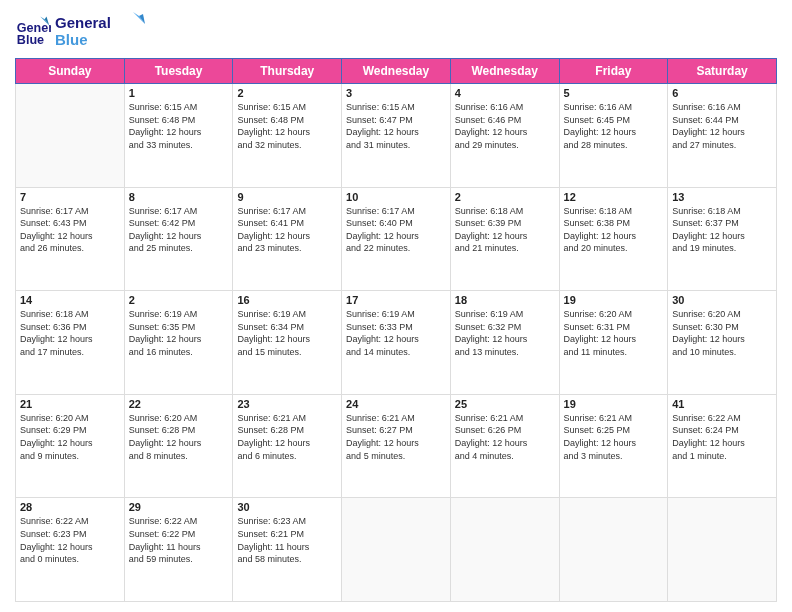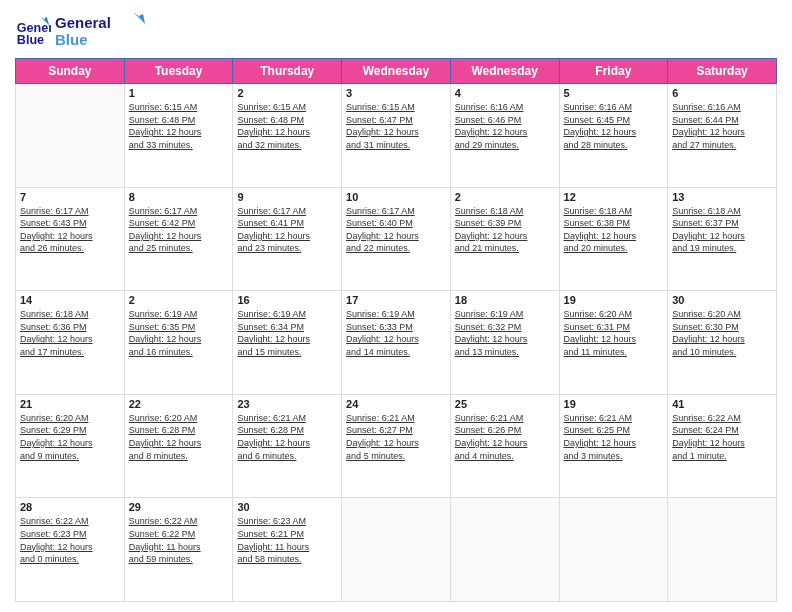--- a/index.html
+++ b/index.html
@@ -80,21 +80,20 @@
       font-size: 11px;
       font-weight: bold;
       color: #222;
       display: block;
       margin-bottom: 2px;
     }
     .day-info {
       font-size: 9px;
       line-height: 1.4;
       color: #333;
-      text-decoration: underline;
     }
     .empty-cell {
       background: #f9f9f9;
     }
   </style>
 </head>
 <body>
 
 <div class="container">
   <div class="header">

